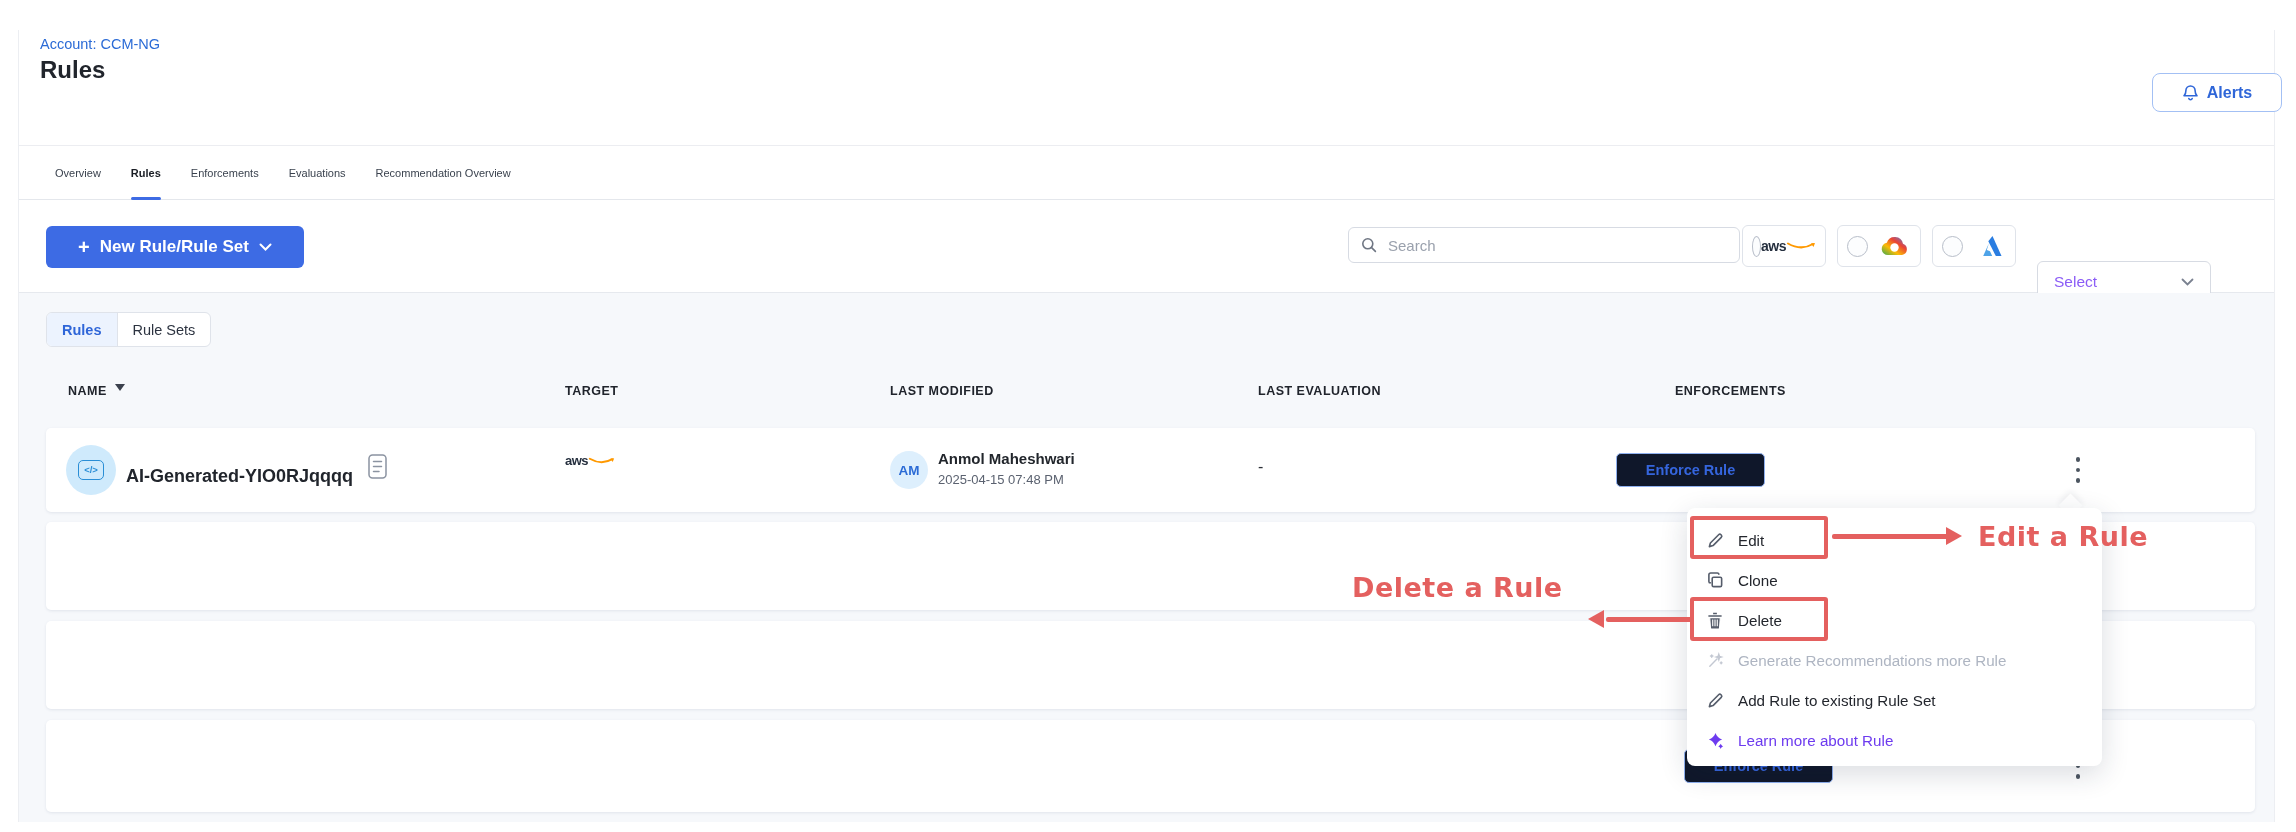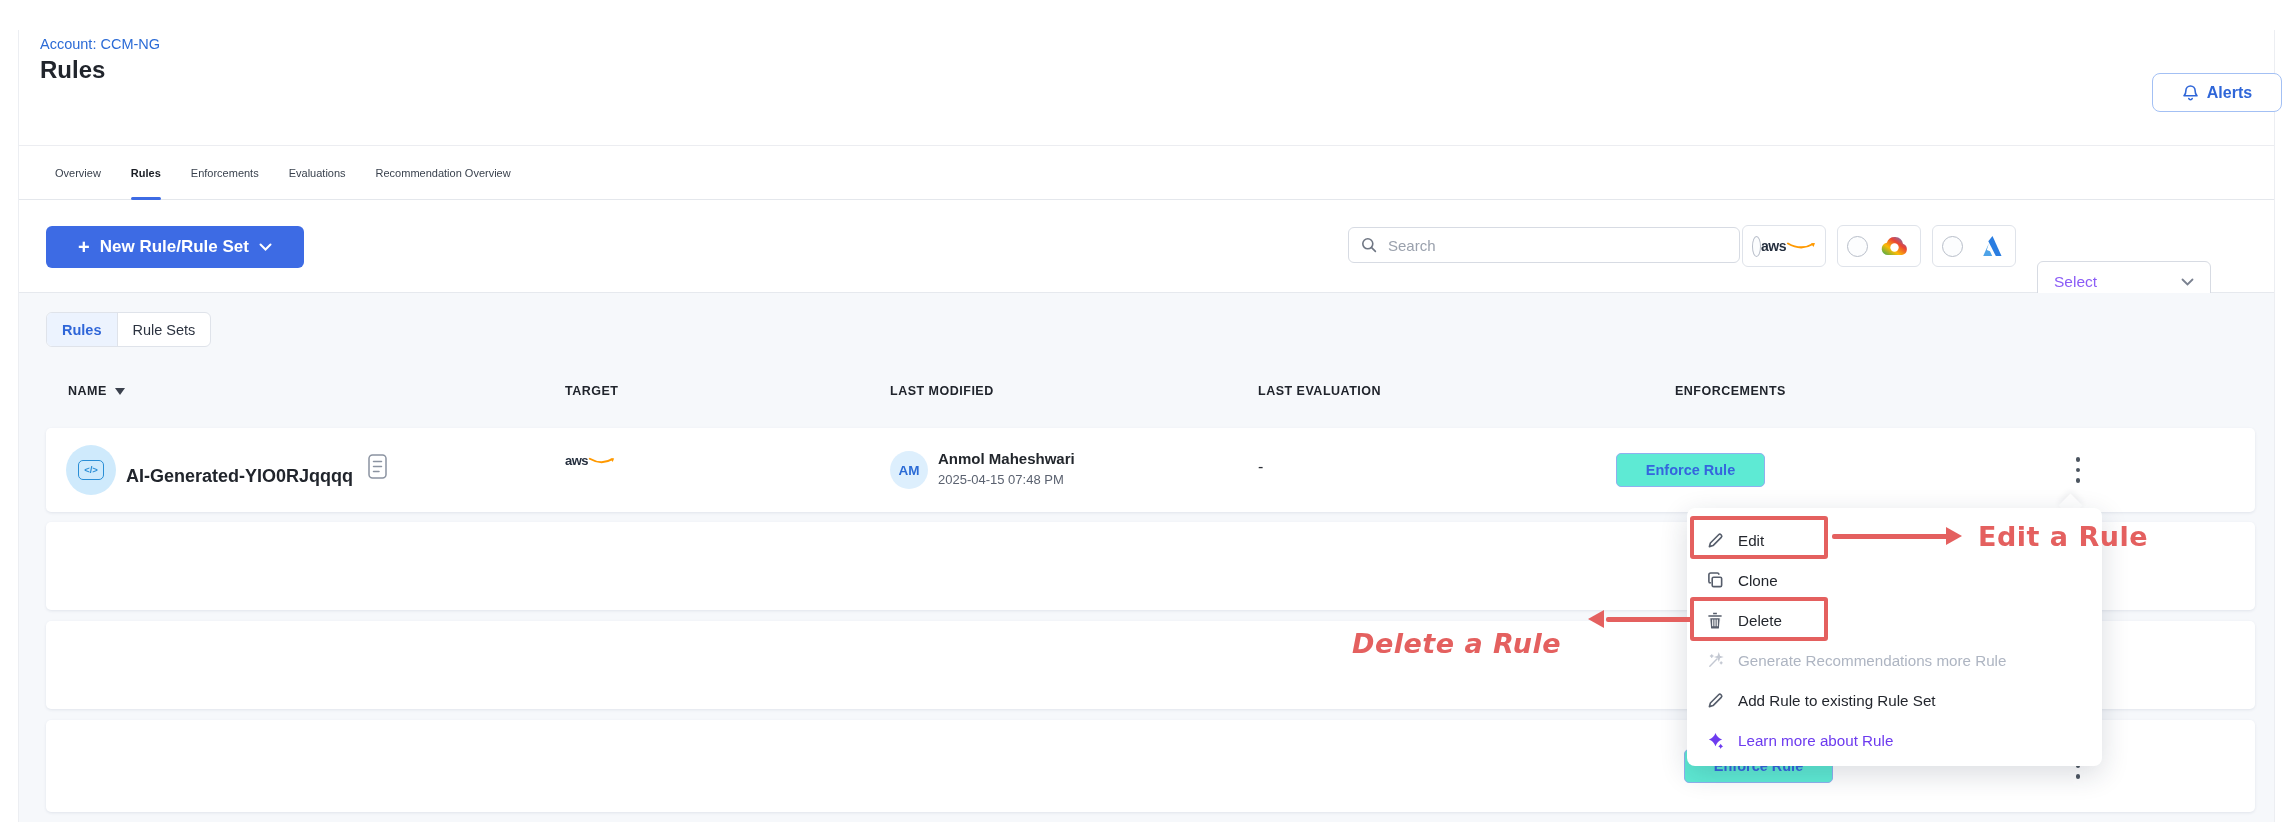--- a/index.html
+++ b/index.html
@@ -47,41 +47,41 @@
 
   
   .list-bg{left:19px;top:293px;width:2255px;height:529px;background:#f6f8fb;}
   .bottom-strip{left:0;top:822px;width:2296px;height:10px;background:#fff;}
 
   .segmented{left:46px;top:312px;height:35px;display:flex;box-sizing:border-box;border:1px solid #dfe3ea;border-radius:6px;overflow:hidden;background:#fff;}
   .seg{display:flex;align-items:center;padding:0 15px;font-size:14.5px;cursor:pointer;}
   .seg.active{background:#ecf3fe;color:#2f66d8;font-weight:bold;border-right:1px solid #dfe3ea;}
   .seg.idle{color:#2c3340;}
 
-  .col-head{top:384px;font-size:12.5px;font-weight:bold;letter-spacing:.5px;color:#20242c;display:flex;align-items:center;gap:8px;}
+  .col-head{top:384px;font-size:12.5px;font-weight:bold;letter-spacing:.5px;color:#20242c;display:flex;gap:8px;}
   .ch-name{left:68px;cursor:pointer;} .ch-target{left:565px;} .ch-mod{left:890px;} .ch-eval{left:1258px;} .ch-enf{left:1675px;}
 
   
   .rowcard{left:46px;width:2209px;background:#fff;border-radius:5px;box-shadow:0 1px 3px rgba(40,60,100,.10);}
   .r1{top:428px;height:84px;} .r2{top:522px;height:88px;} .r3{top:621px;height:88px;} .r4{top:720px;height:92px;}
 
   .rule-avatar{position:absolute;left:20px;top:17px;width:50px;height:50px;border-radius:50%;background:#cfeafc;
     display:flex;align-items:center;justify-content:center;}
   .rule-avatar .glyph{border:1.6px solid #2a8ed6;border-radius:5px;color:#2a8ed6;font-size:9.5px;font-weight:bold;
     padding:4px 5px;line-height:1;background:transparent;}
   .rule-name{position:absolute;left:80px;top:38px;font-size:18px;font-weight:bold;color:#21252c;}
   .doc-ic{position:absolute;left:322px;top:26px;cursor:pointer;}
   .target-aws{position:absolute;left:519px;top:26px;}
   .am-avatar{position:absolute;left:844px;top:23px;width:38px;height:38px;border-radius:50%;background:#ddeffd;
     color:#2b6bd6;font-size:13.5px;font-weight:bold;display:flex;align-items:center;justify-content:center;}
   .mod-name{position:absolute;left:892px;top:22px;font-size:15px;font-weight:bold;color:#22262c;}
   .mod-date{position:absolute;left:892px;top:44px;font-size:13px;color:#5b6270;}
   .eval-dash{position:absolute;left:1212px;top:30px;font-size:16px;color:#2a2e36;}
   .enforce-btn{position:absolute;left:1570px;top:25px;width:149px;height:34px;box-sizing:border-box;
-    border:1.5px solid #8fb0ef;border-radius:5px;background:#5eead4;color:#3565dd;font-size:14.5px;font-weight:bold;
+    border:1.5px solid #8fb0ef;border-radius:5px;background:#0f172a;color:#3565dd;font-size:14.5px;font-weight:bold;
     display:flex;align-items:center;justify-content:center;cursor:pointer;}
   .enforce-btn.b2{left:1638px;top:29px;}
   .kebab{position:absolute;left:2012px;top:21px;width:40px;height:42px;display:flex;flex-direction:column;
     align-items:center;justify-content:center;gap:6px;cursor:pointer;}
   .kebab i{width:4.5px;height:4.5px;border-radius:50%;background:#4c5560;}
   .kebab.k2{top:26px;height:40px;}
 
   
   .menu-caret{left:2062px;top:497px;width:17px;height:17px;background:#fff;transform:rotate(45deg);
     box-shadow:-2px -2px 6px rgba(30,40,70,.08);z-index:9;}
@@ -100,21 +100,21 @@
   .rb-edit{left:1690px;top:516px;width:138px;height:43px;}
   .rb-del{left:1690px;top:597px;width:138px;height:44px;}
   .arrow-line{background:#e4605f;height:5px;border-radius:2px;}
   .al-edit{left:1832px;top:534px;width:116px;}
   .al-del{left:1606px;top:617px;width:86px;}
   .tri{width:0;height:0;border-top:9.5px solid transparent;border-bottom:9.5px solid transparent;}
   .tri-r{left:1946px;top:527px;border-left:16px solid #e4605f;}
   .tri-l{left:1588px;top:610px;border-right:16px solid #e4605f;}
   .anno-text{font-size:27px;font-weight:bold;color:#e4605f;letter-spacing:.5px;white-space:nowrap;}
   .at-edit{left:1978px;top:521px;}
-  .at-del{left:1352px;top:628px;font-style:italic;}
+  .at-del{left:1352px;top:572px;}
 
   svg{display:block;}
 </style>
 </head>
 <body>
 
 <div id="app">
 
   <div class="edge edge-l"></div>
   <div class="edge edge-r"></div>

